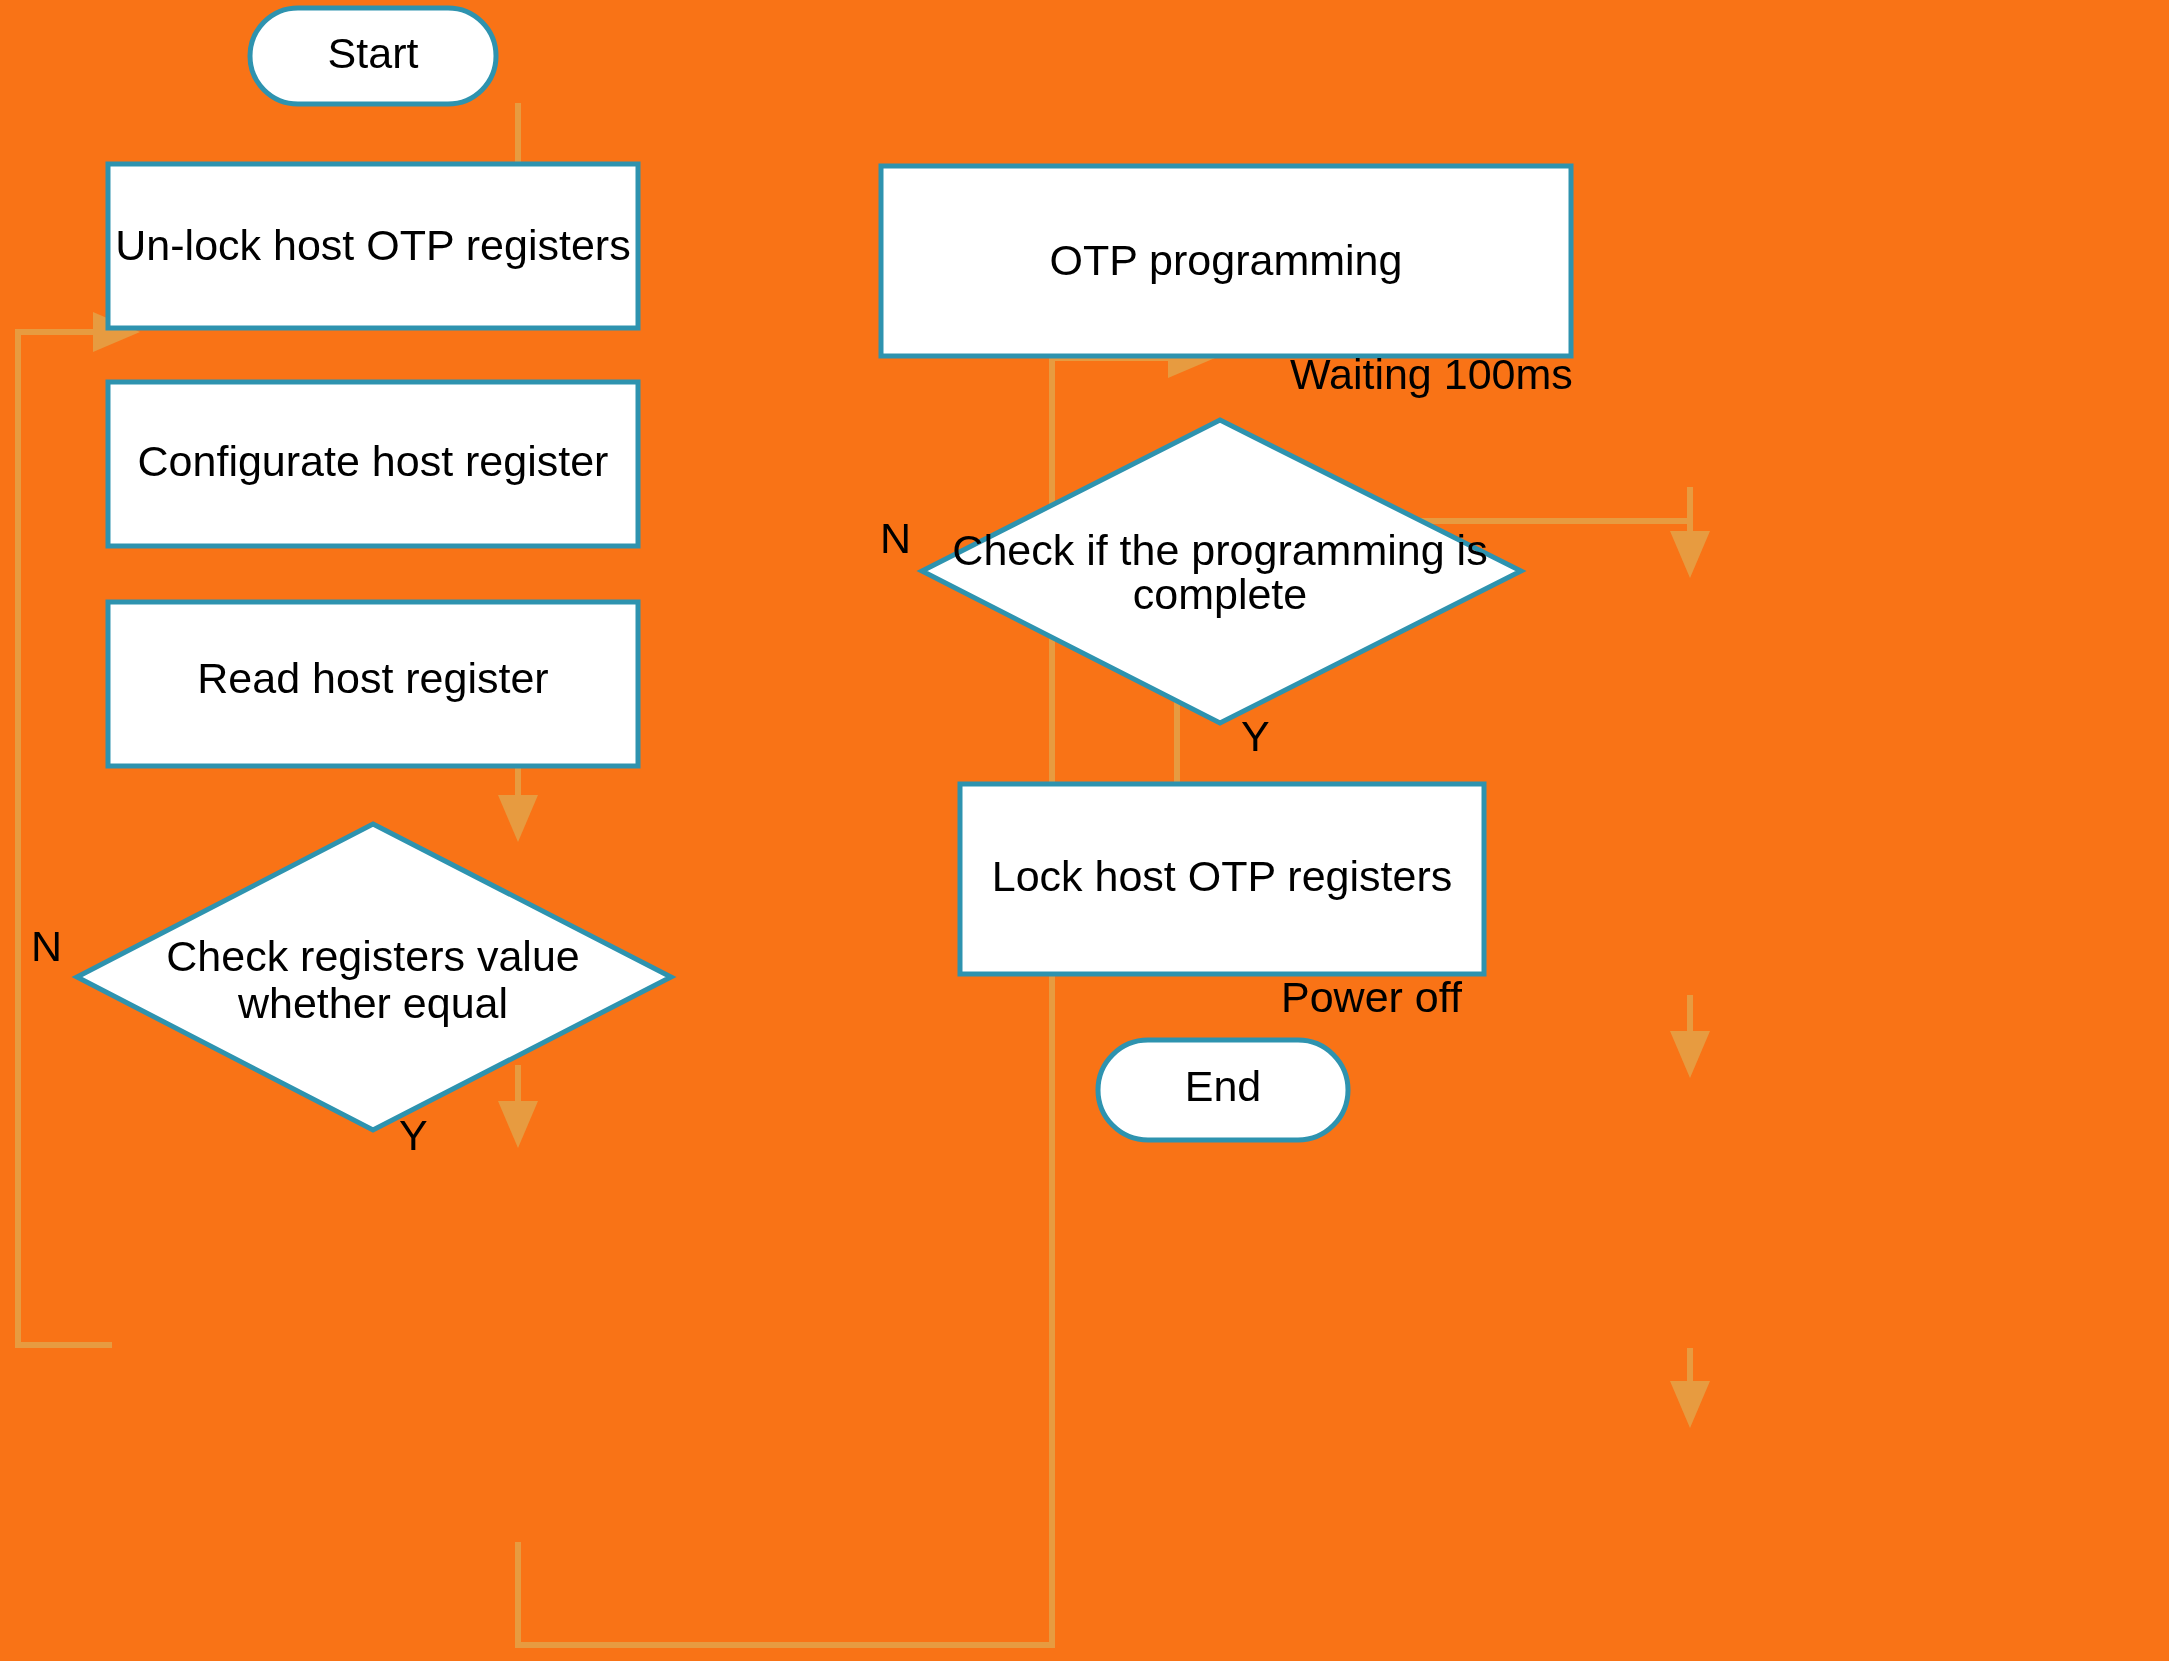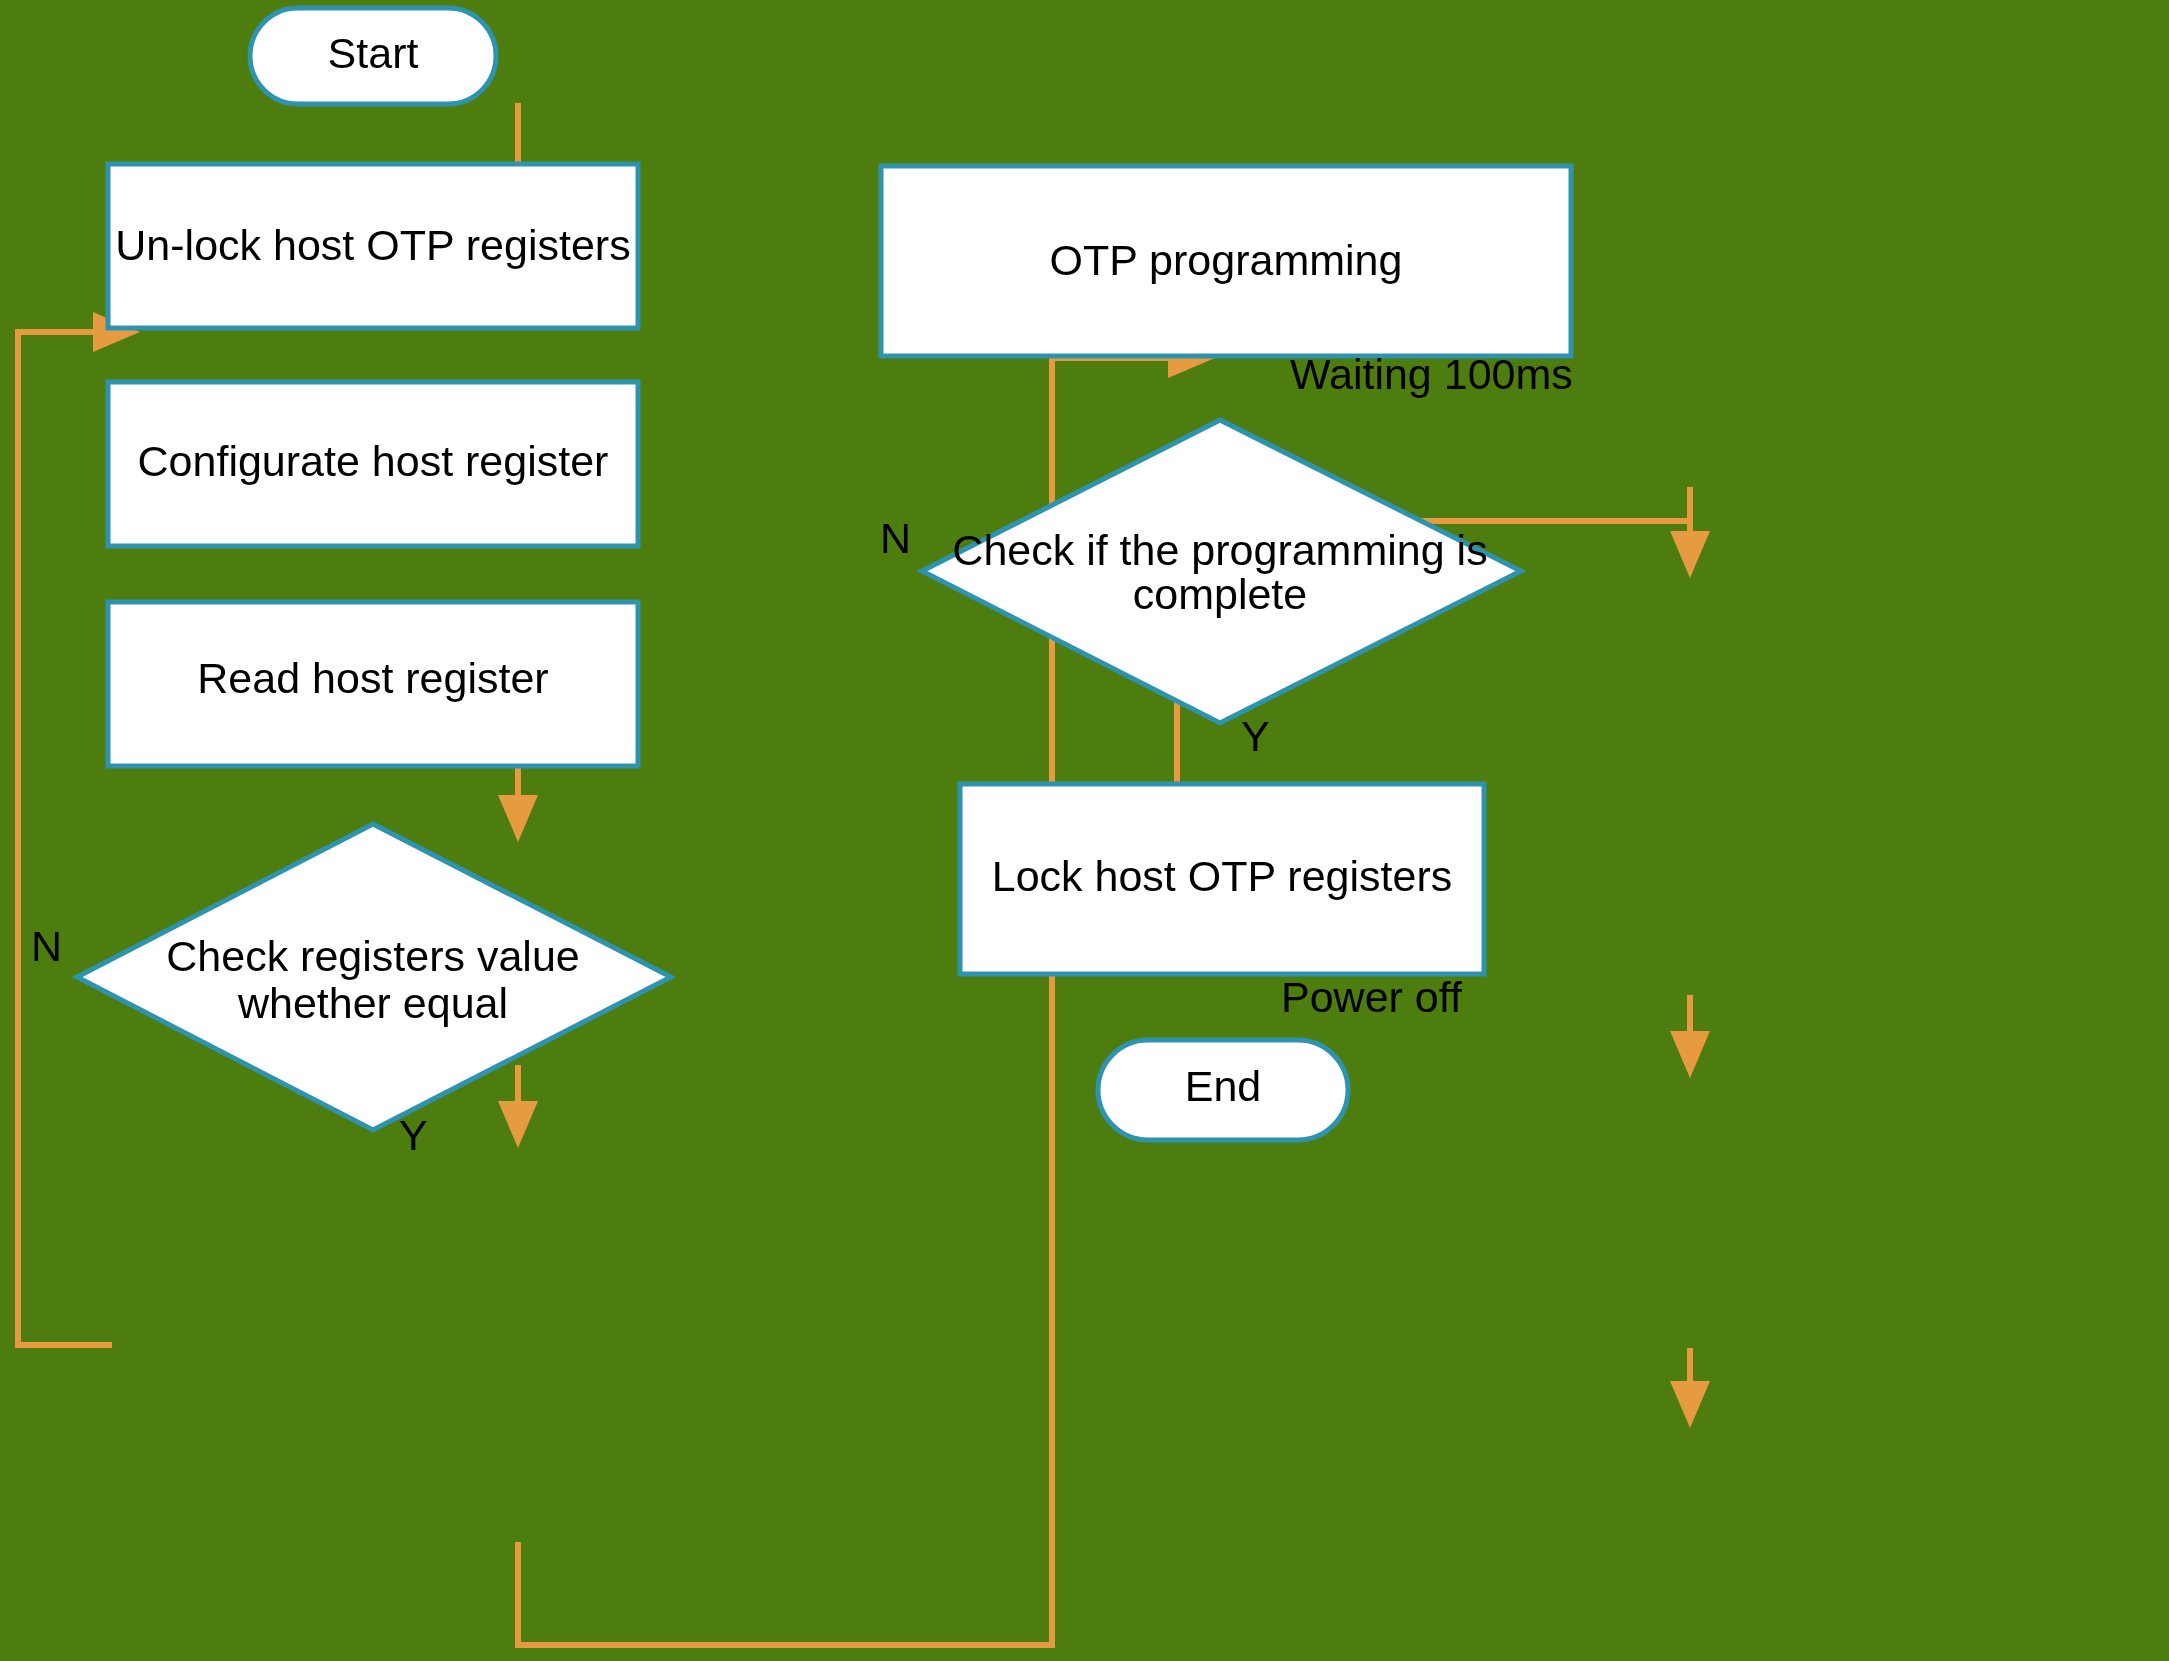--- a/index.html
+++ b/index.html
@@ -7,21 +7,21 @@
     padding: 0;
     background: #ffffff;
   }
   body {
     font-family: "Liberation Sans", sans-serif;
   }
   #canvas {
     position: relative;
     width: 2169px;
     height: 1661px;
-    background: #4d7c0f;
+    background: #f97316;
     overflow: hidden;
   }
   svg.flow {
     position: absolute;
     left: 0;
     top: 0;
     width: 2169px;
     height: 1661px;
   }
   .node-shape {

